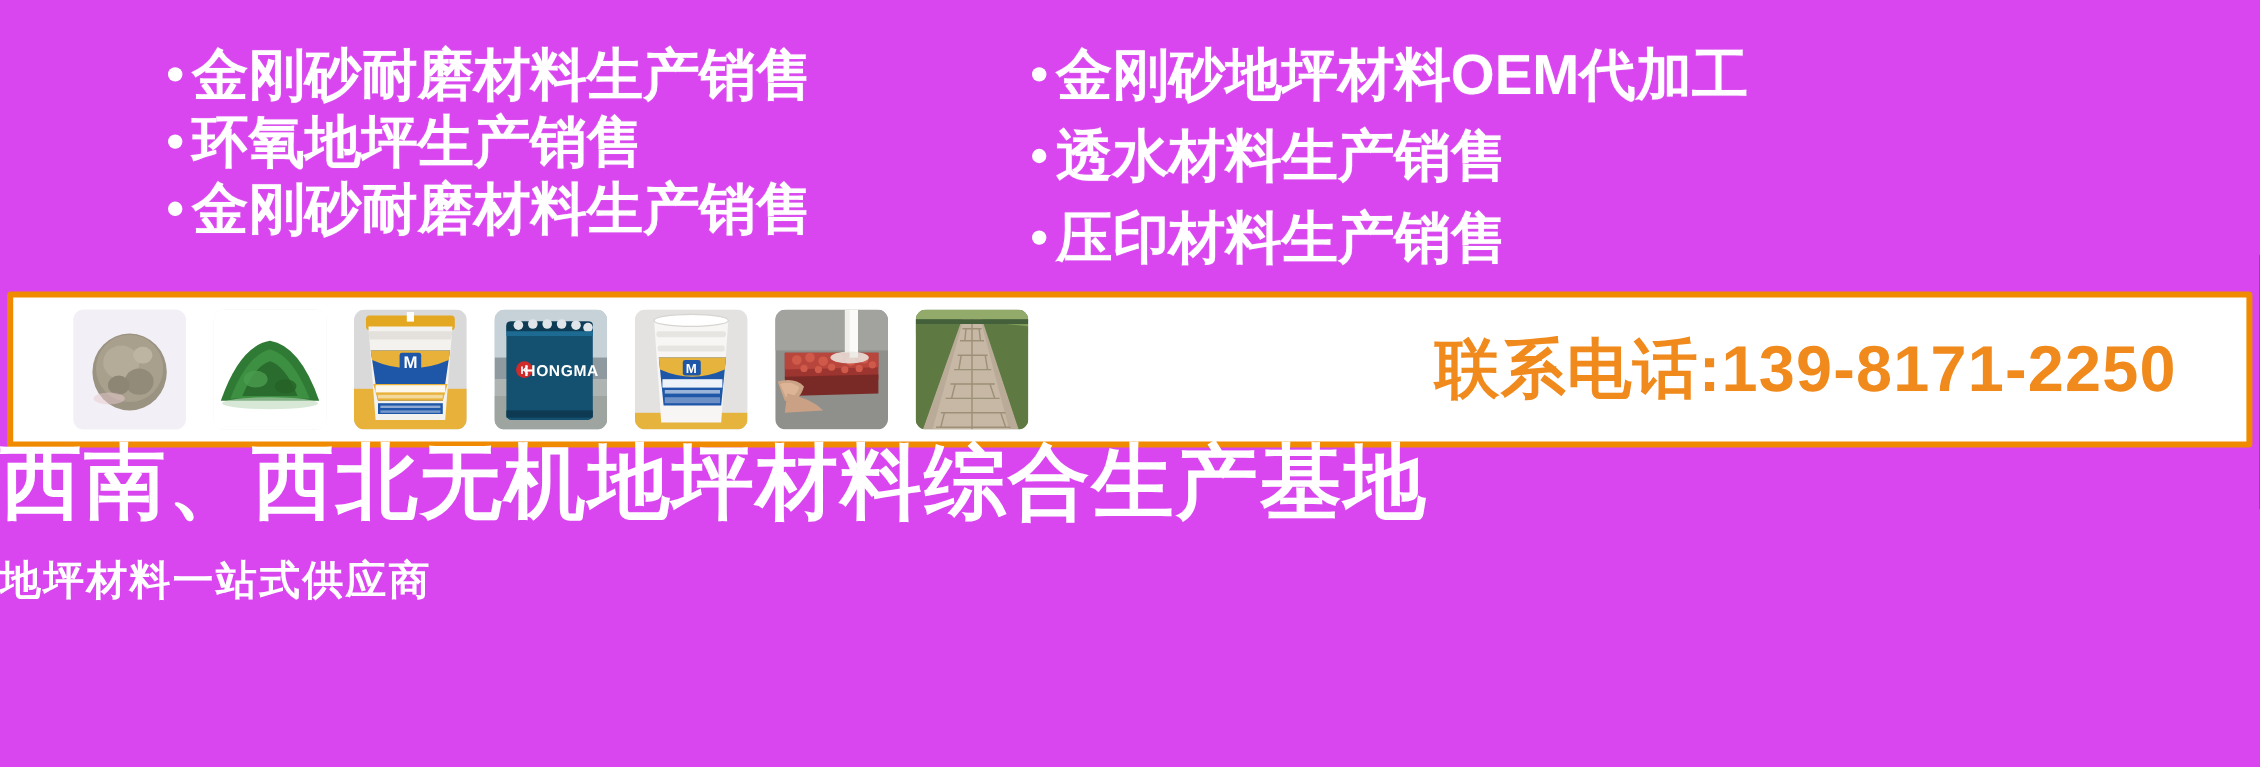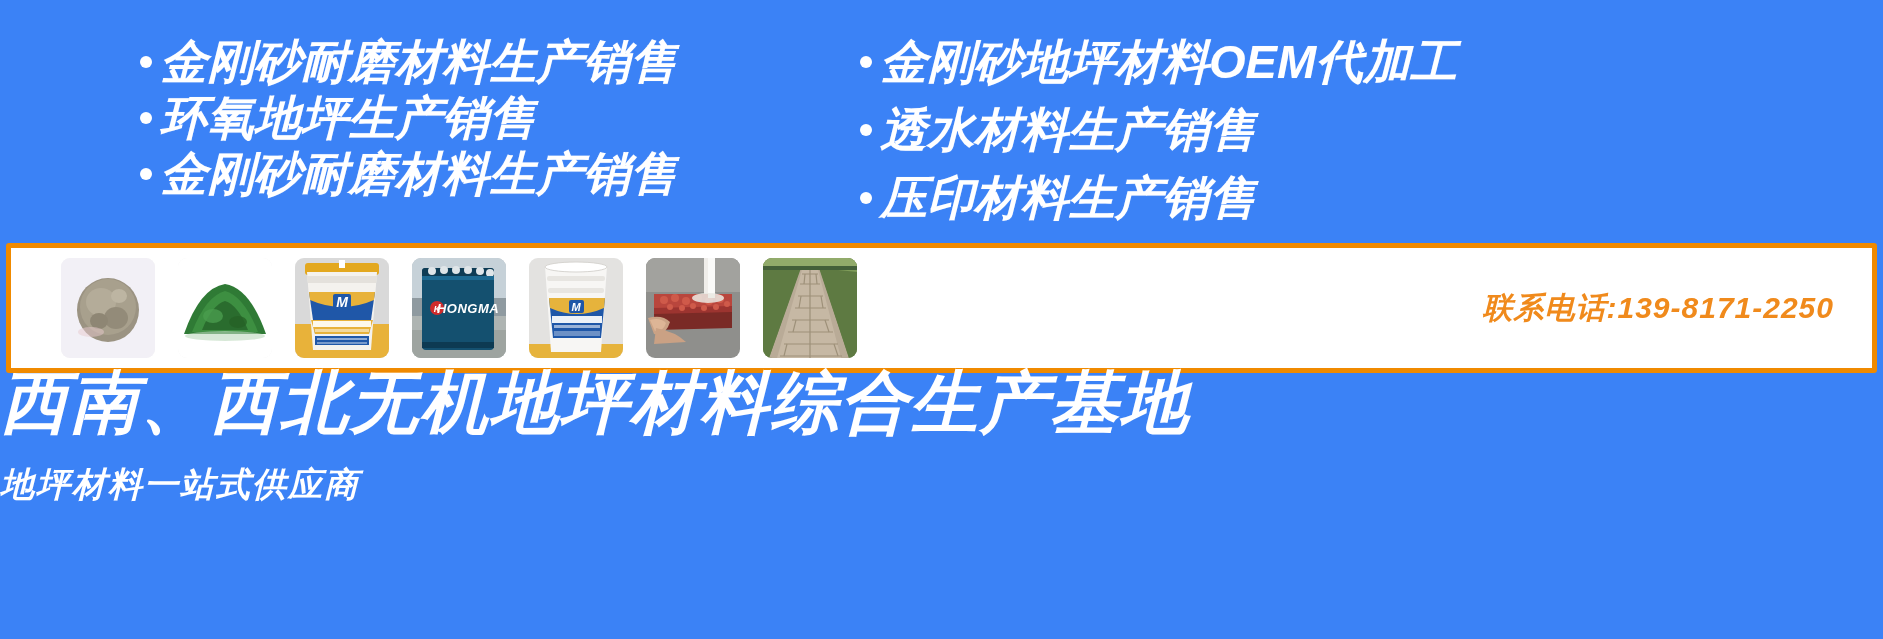--- a/index.html
+++ b/index.html
@@ -5,22 +5,22 @@
   * { margin:0; padding:0; box-sizing:border-box; }
   html,body { width:1883px; height:639px; }
   body {
     font-family:"Liberation Sans","DejaVu Sans",sans-serif;
     background:#064a75;
     overflow:hidden;
     position:relative;
   }
   .banner {
     position:absolute; inset:0;
-    background:#3b82f6;
-    display:flex; flex-direction:column;font-style:italic;
+    background:#d946ef;
+    display:flex; flex-direction:column;
   }
 
   
   .bullets {
     position:absolute;
     top:34px; left:0; right:0;
     height:196px;
     display:flex;
     justify-content:flex-start;
   }
@@ -69,24 +69,24 @@
     border-radius:9px;
     overflow:hidden;
     position:relative;
     background:#f4f4f4;
     flex:0 0 auto;
   }
   .thumb svg { display:block; width:100%; height:100%; }
 
   .phone {
     margin-left:auto;
-    margin-right:38px;
+    margin-right:58px;
     color:#f08a1c;
     font-weight:700;
-    font-size:30px;
+    font-size:54px;
     line-height:1;
     letter-spacing:1px;
     white-space:nowrap;
   }
 
   
   .headline {
     position:absolute;
     left:0; right:0; top:367px;
     text-align:left;

